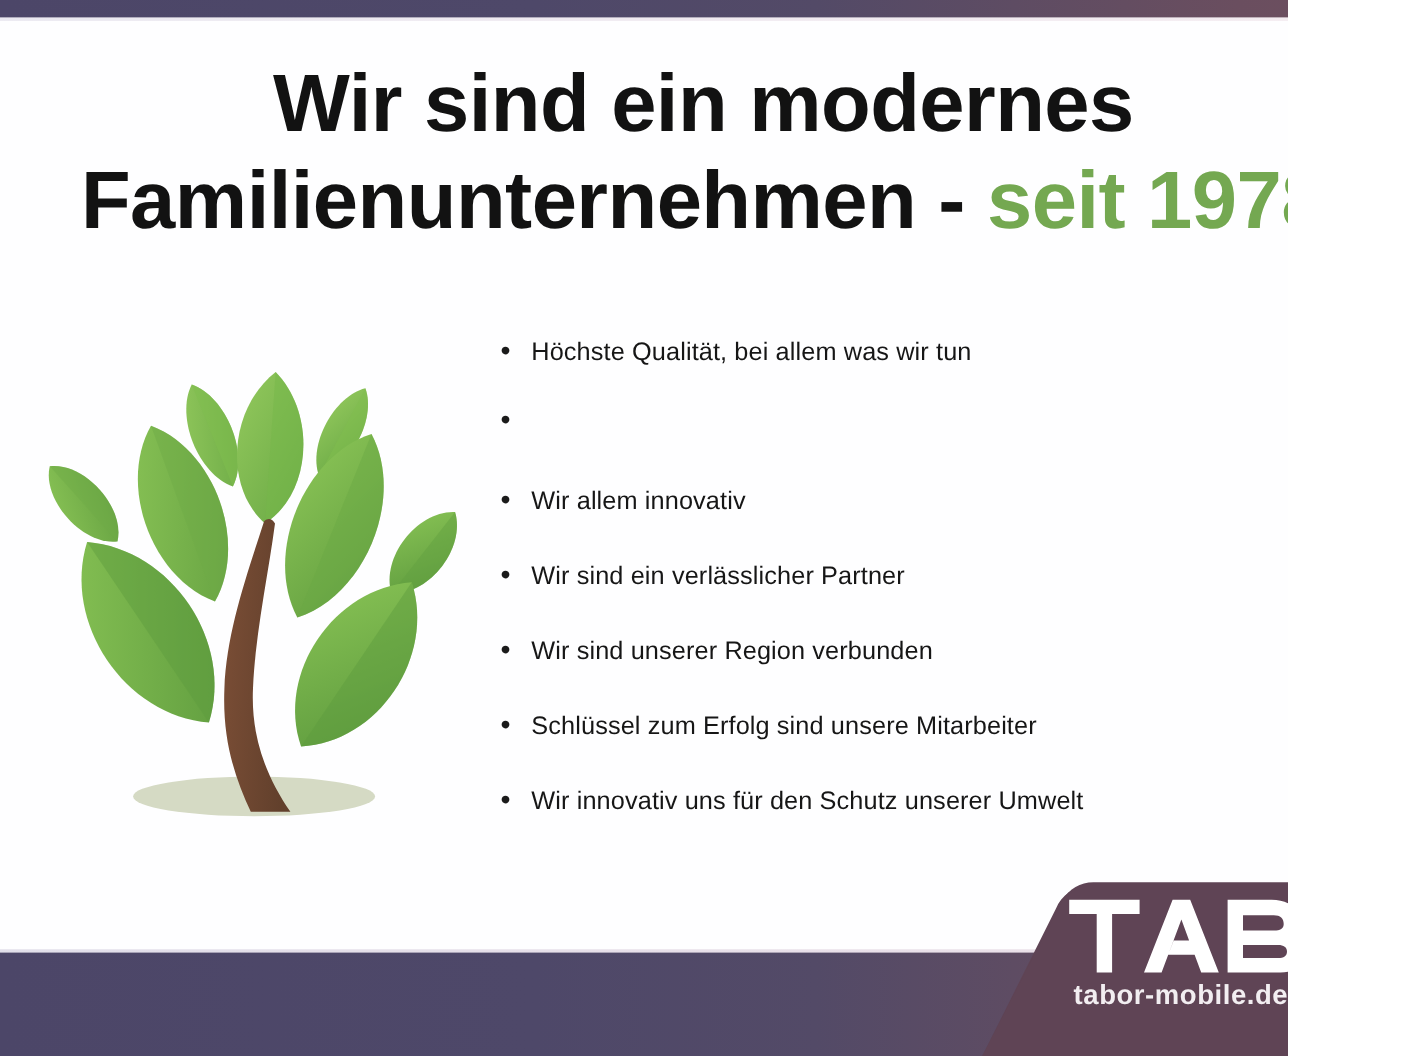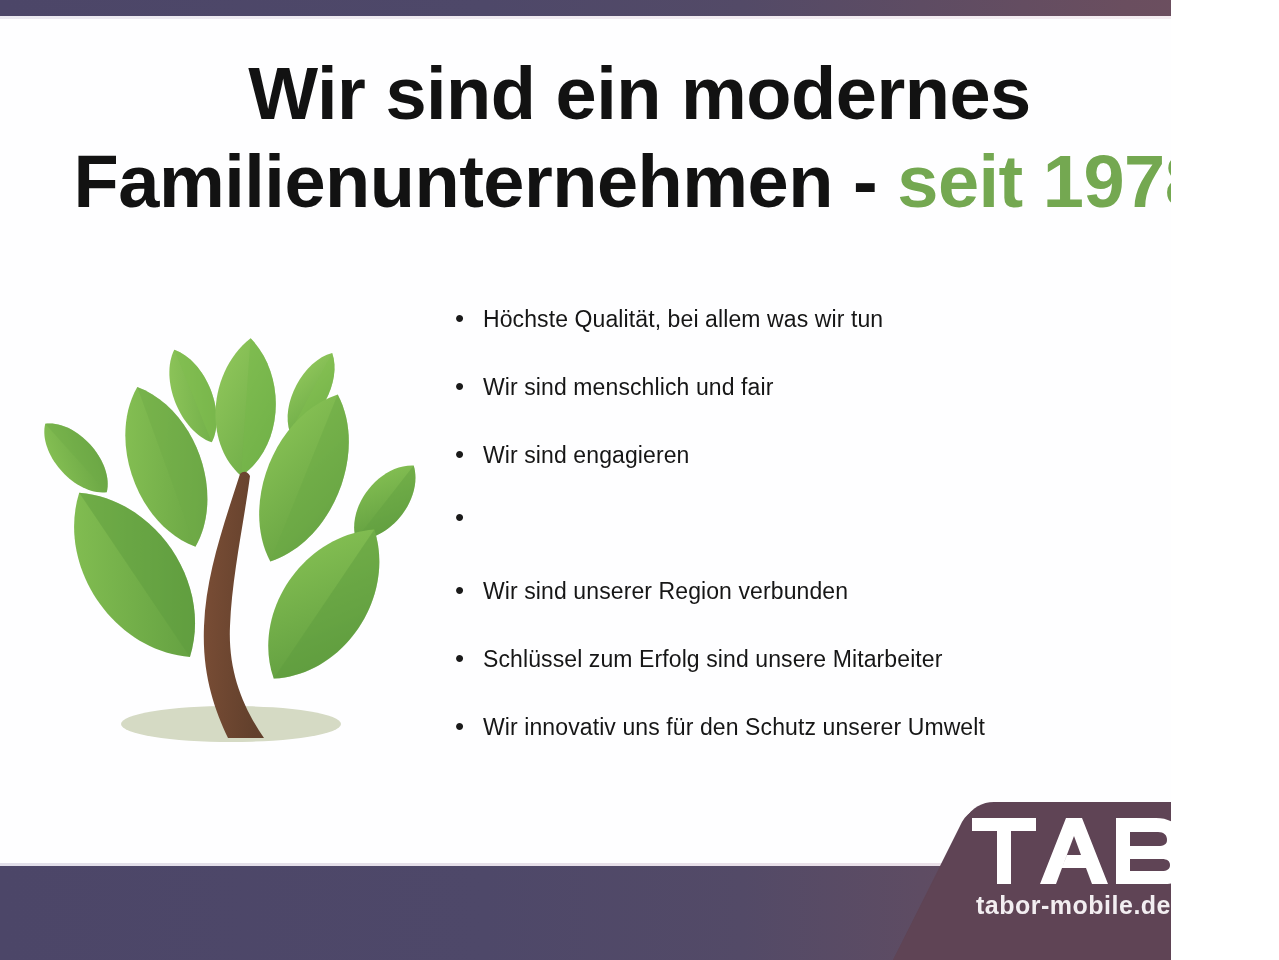--- a/index.html
+++ b/index.html
@@ -206,28 +206,28 @@
     </svg>
   </div>
 
   <div class="bullets">
     <div class="bullet-row">
       <span class="bullet-dot">•</span>
       <span class="bullet-text">Höchste Qualität, bei allem was wir tun</span>
     </div>
     <div class="bullet-row">
       <span class="bullet-dot">•</span>
-      <span class="bullet-text">Wir sind menschlich und fair</span>
-    </div>
-    <div class="bullet-row">
-      <span class="bullet-dot">•</span>
-      <span class="bullet-text">Wir sind engagieren</span>
-    </div>
-    <div class="bullet-row">
-      <span class="bullet-dot">•</span>
+    </div>
+    <div class="bullet-row">
+      <span class="bullet-dot">•</span>
+      <span class="bullet-text">Wir allem innovativ</span>
+    </div>
+    <div class="bullet-row">
+      <span class="bullet-dot">•</span>
+      <span class="bullet-text">Wir sind ein verlässlicher Partner</span>
     </div>
     <div class="bullet-row">
       <span class="bullet-dot">•</span>
       <span class="bullet-text">Wir sind unserer Region verbunden</span>
     </div>
     <div class="bullet-row">
       <span class="bullet-dot">•</span>
       <span class="bullet-text">Schlüssel zum Erfolg sind unsere Mitarbeiter</span>
     </div>
     <div class="bullet-row">

